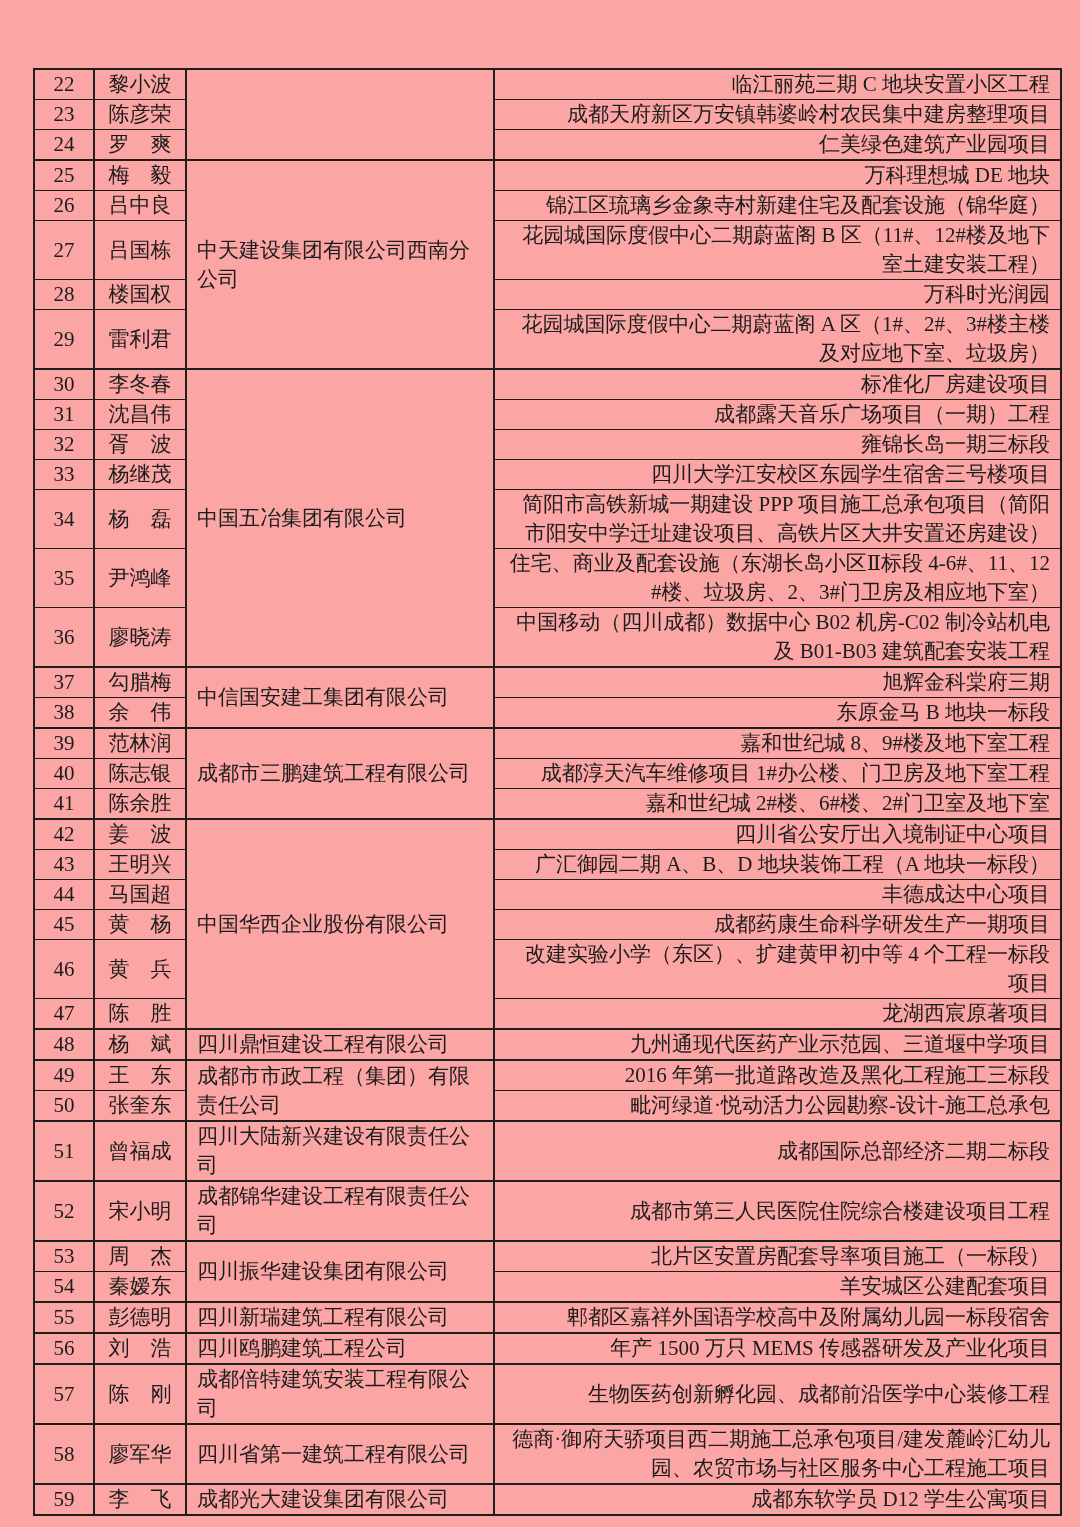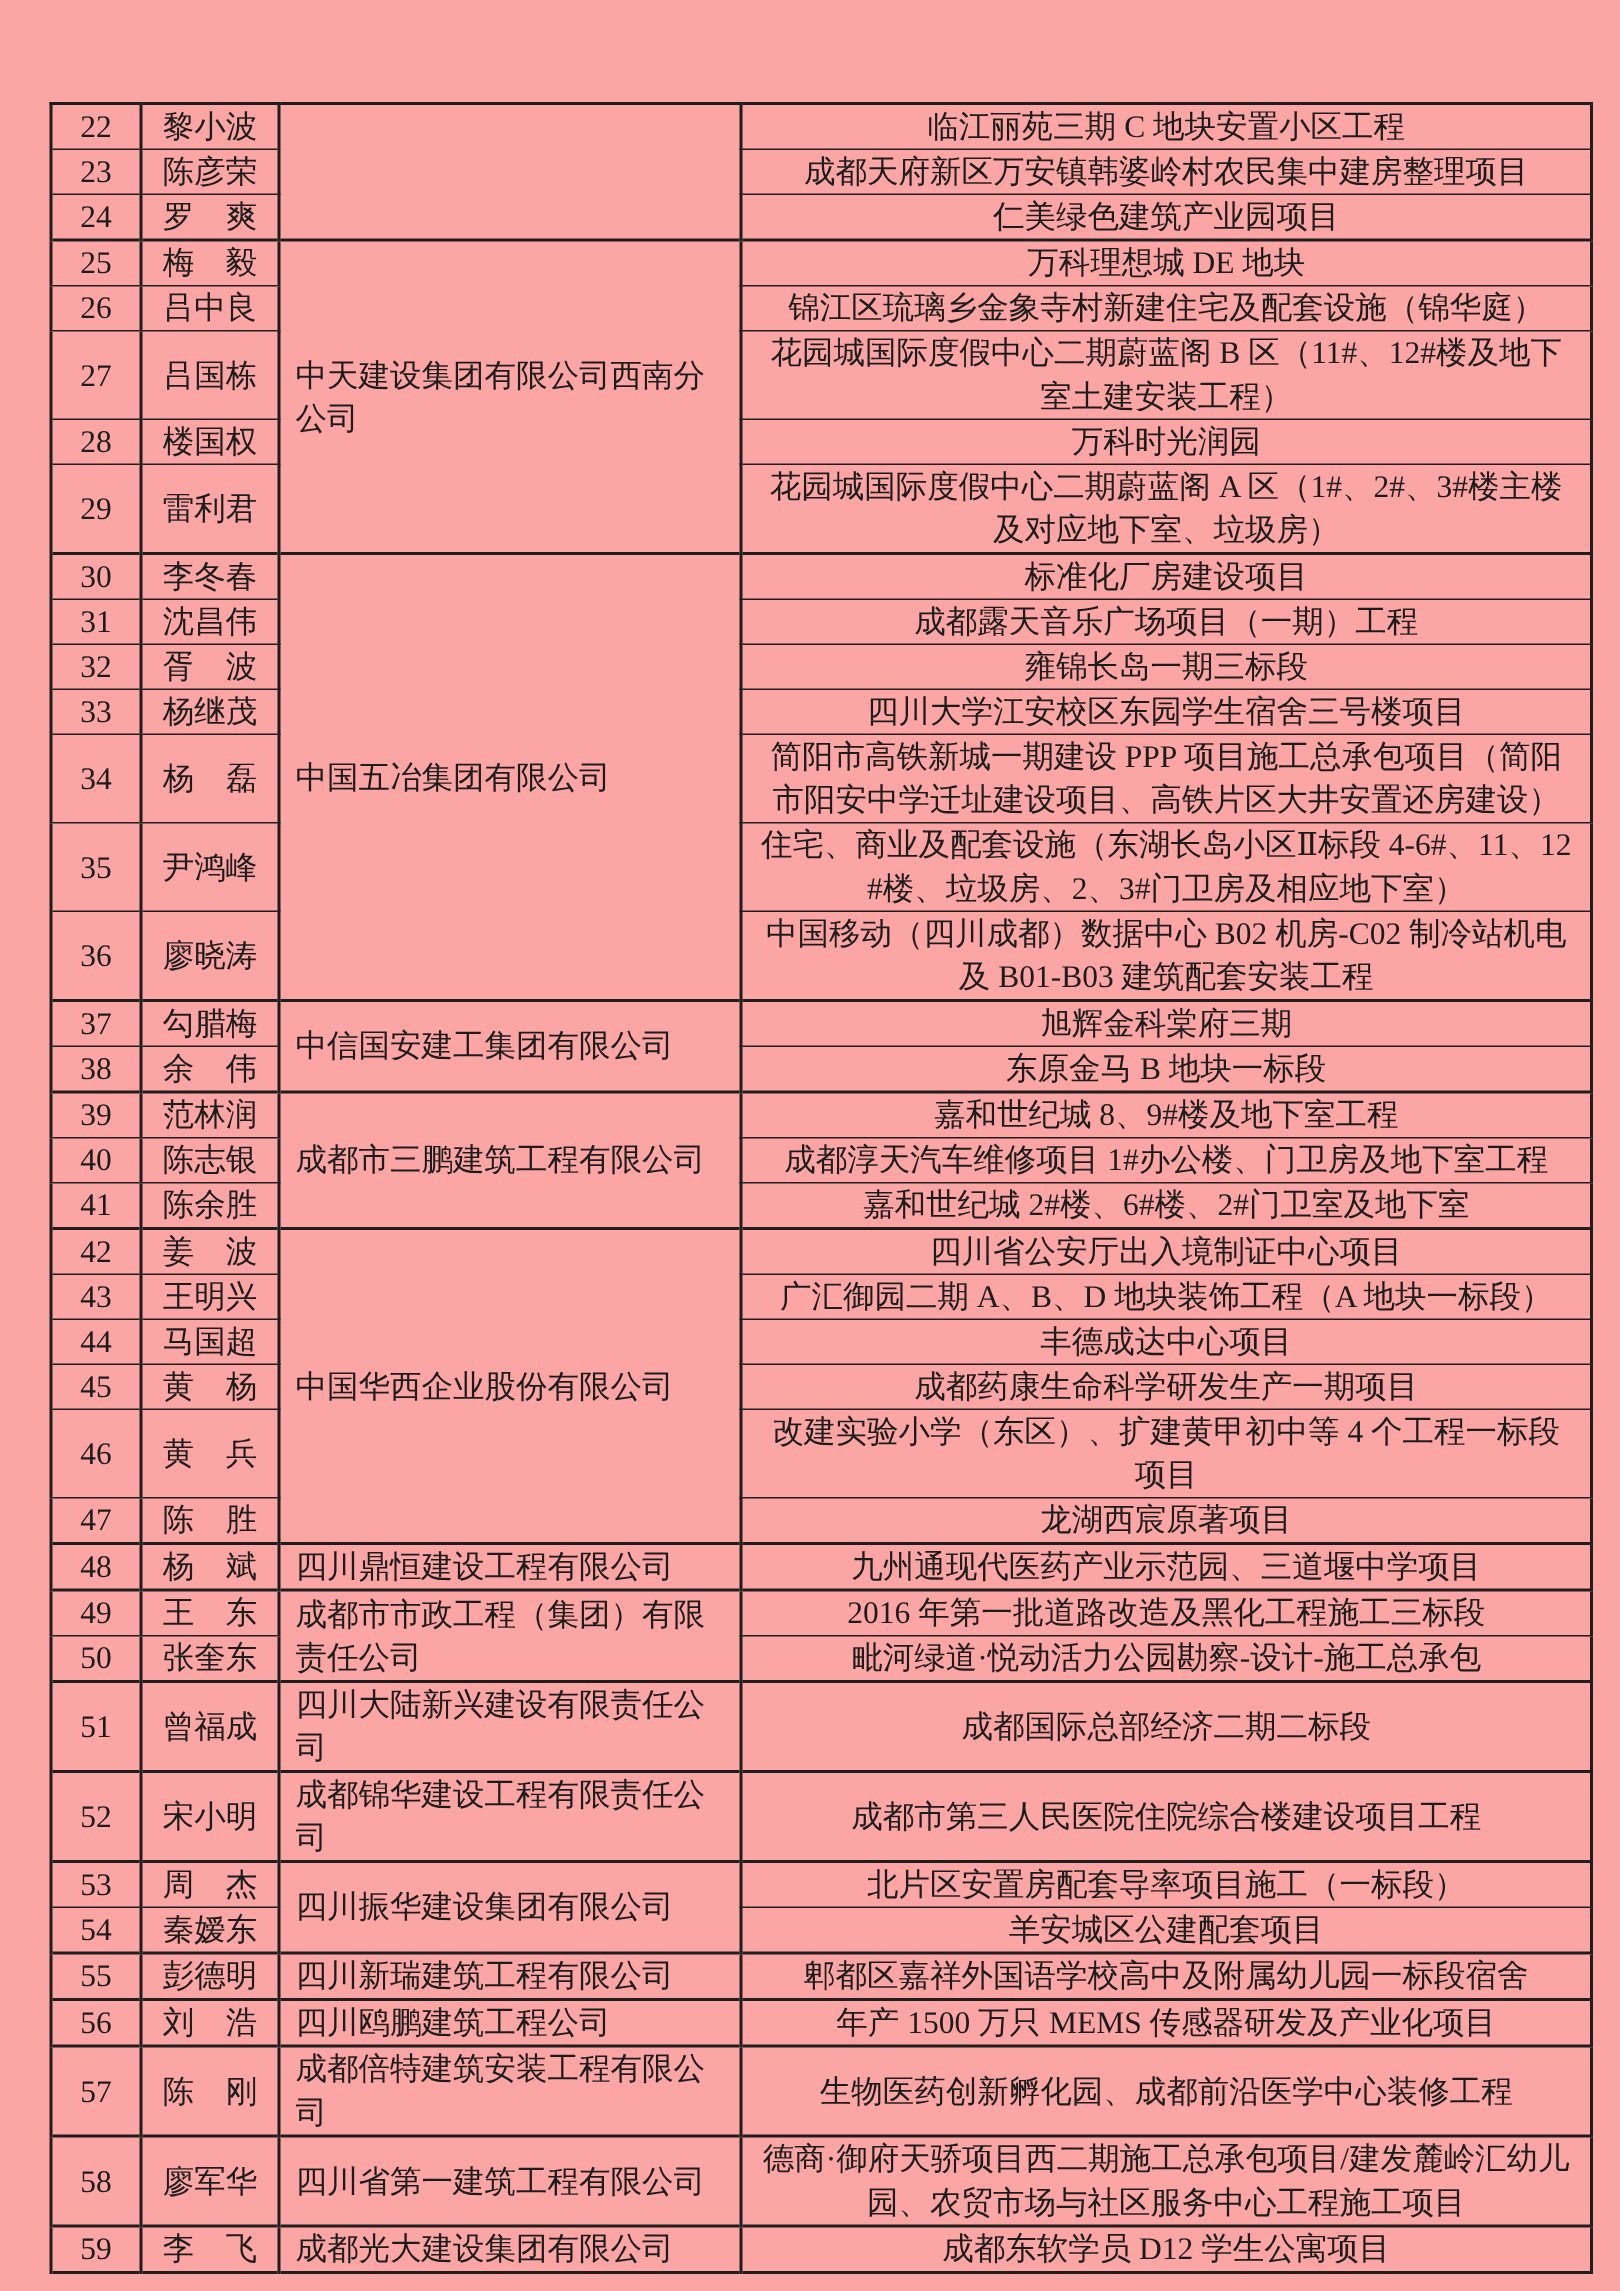--- a/index.html
+++ b/index.html
@@ -48,21 +48,21 @@
   }
   td.name {
     text-align: center;
     padding: 0 4px;
     white-space: nowrap;
   }
   td.company {
     text-align: left;
   }
   td.project {
-    text-align: center;
+    text-align: right;
   }
   td.valign-bottom {
     vertical-align: bottom;
   }
 </style>
 </head>
 <body>
 
 <div class="page">
   <table class="roster">

